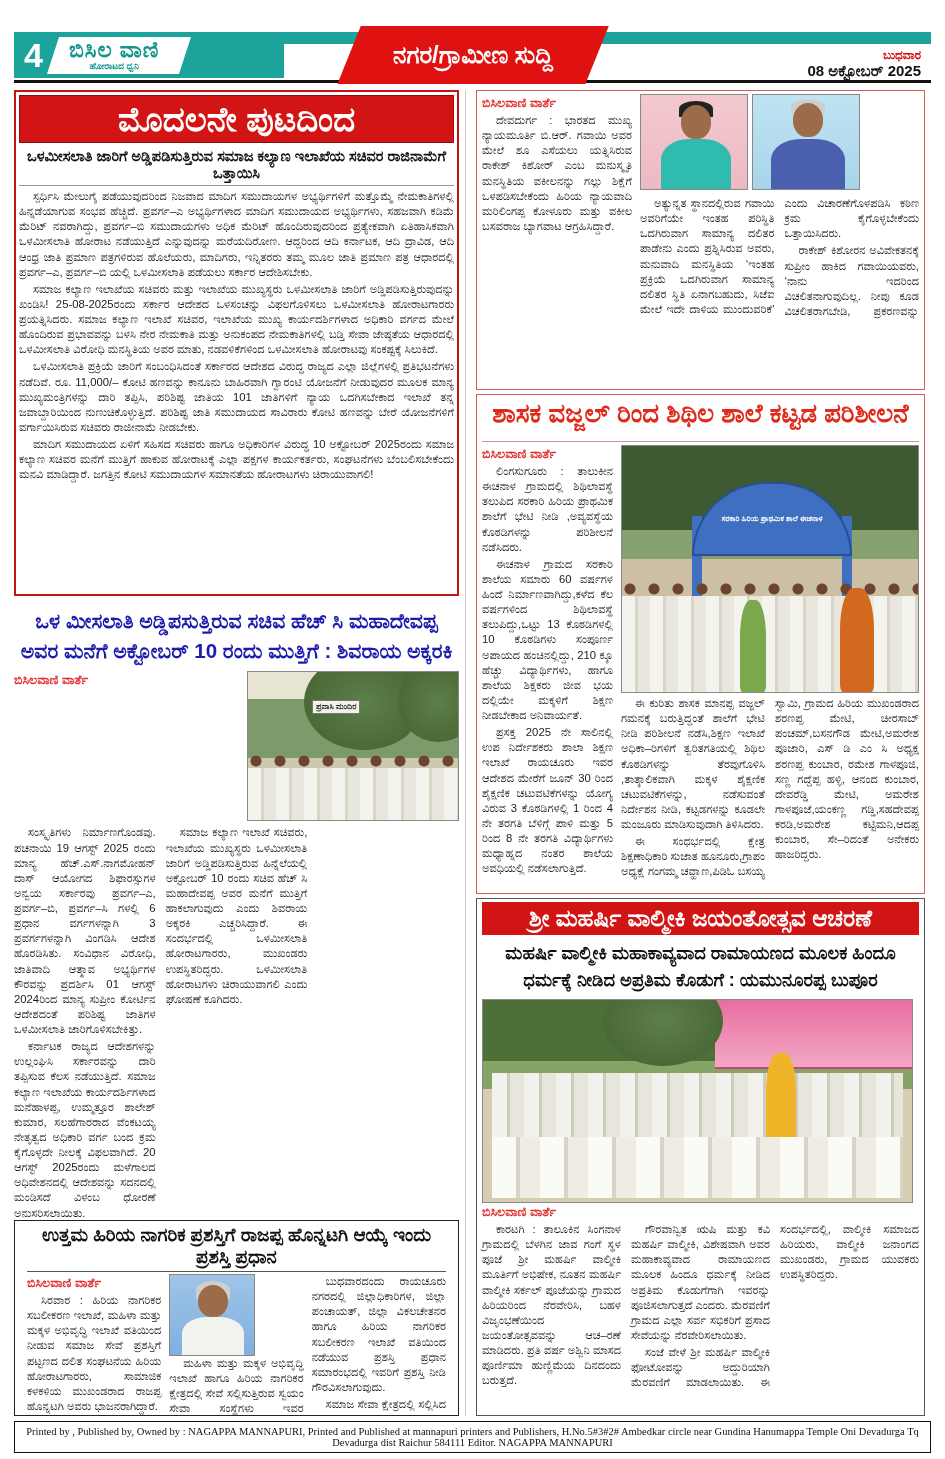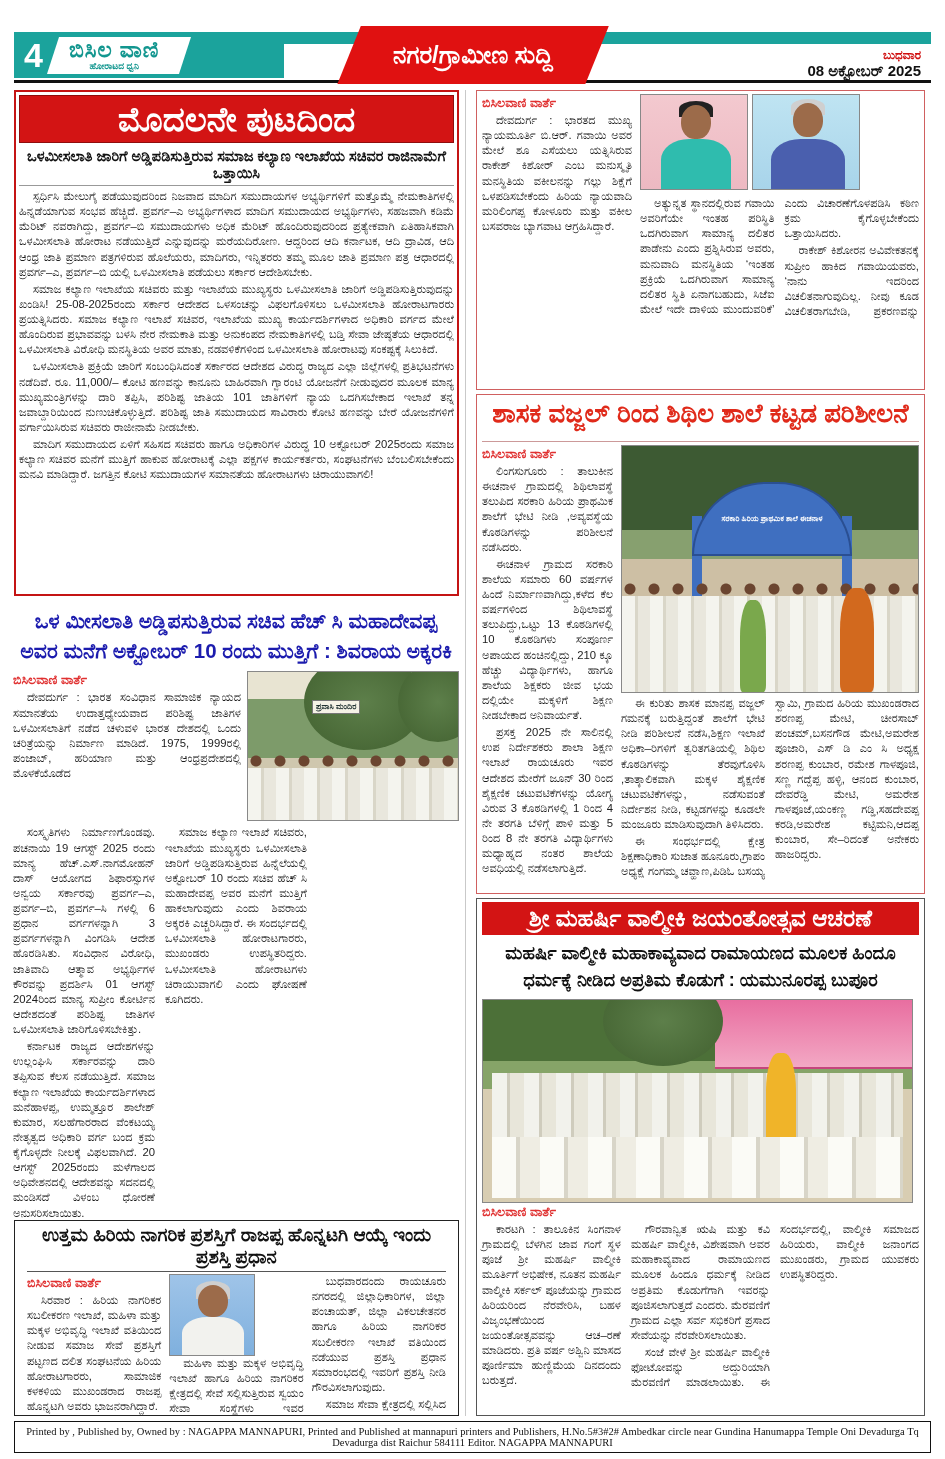--- a/index.html
+++ b/index.html
@@ -21,21 +21,21 @@
   .hdr-center { position:absolute; left:50%; top:0; transform:translateX(-50%) skewX(-22deg);
                 background:#e01111; padding:10px 44px; height:58px; display:flex; align-items:center; }
   .hdr-center-inner { transform:skewX(22deg); color:#fff; font-size:24px; font-weight:bold; white-space:nowrap; }
   .hdr-right { position:absolute; right:6px; top:22px; text-align:right; background:#fff; padding:0 4px; }
   .day { color:#d01010; font-size:12px; font-weight:bold; }
   .date { color:#111; font-size:15px; font-weight:bold; }
 
   
   .main { display:grid; grid-template-columns:452px 449px; column-gap:10px; }
   .stack { display:flex; flex-direction:column; }
-  .stack-left { border-right:1px solid #c9c9c9; padding-right:6px;align-items:flex-end; }
+  .stack-left { border-right:1px solid #c9c9c9; padding-right:6px; }
 
   article { overflow:hidden; position:relative; }
   .byline { color:#e03030; font-size:12.5px; font-weight:bold; margin:2px 0; }
   .bodytxt p { font-size:11.3px; line-height:1.34; text-align:justify; color:#1c1c1c;
                text-indent:14px; margin-bottom:2px; }
 
   
   .art1 { height:506px; border:2px solid #c41414; padding:3px; margin-bottom:4px; }
   .art1-band { background:#d31414; border:1px solid #8f0d0d; text-align:center; padding:6px 2px; }
   .art1-band h1 { color:#fff; font-size:34px; font-weight:bold; line-height:1; }
@@ -169,21 +169,20 @@
           <p>ಒಳಮೀಸಲಾತಿ ಪ್ರಕ್ರಿಯೆ ಜಾರಿಗೆ ಸಂಬಂಧಿಸಿದಂತೆ ಸರ್ಕಾರದ ಆದೇಶದ ವಿರುದ್ಧ ರಾಜ್ಯದ ಎಲ್ಲಾ ಜಿಲ್ಲೆಗಳಲ್ಲಿ ಪ್ರತಿಭಟನೆಗಳು ನಡೆದಿವೆ. ರೂ. 11,000/– ಕೋಟಿ ಹಣವನ್ನು ಕಾನೂನು ಬಾಹಿರವಾಗಿ ಗ್ವಾರಂಟಿ ಯೋಜನೆಗೆ ನೀಡುವುದರ ಮೂಲಕ ಮಾನ್ಯ ಮುಖ್ಯಮಂತ್ರಿಗಳನ್ನು ದಾರಿ ತಪ್ಪಿಸಿ, ಪರಿಶಿಷ್ಟ ಜಾತಿಯ 101 ಜಾತಿಗಳಿಗೆ ನ್ಯಾಯ ಒದಗಿಸಬೇಕಾದ ಇಲಾಖೆ ತನ್ನ ಜವಾಬ್ದಾರಿಯಿಂದ ನುಣುಚಿಕೊಳ್ಳುತ್ತಿದೆ. ಪರಿಶಿಷ್ಟ ಜಾತಿ ಸಮುದಾಯದ ಸಾವಿರಾರು ಕೋಟಿ ಹಣವನ್ನು ಬೇರೆ ಯೋಜನೆಗಳಿಗೆ ವರ್ಗಾಯಿಸಿರುವ ಸಚಿವರು ರಾಜೀನಾಮೆ ನೀಡಬೇಕು.</p>
           <p>ಮಾದಿಗ ಸಮುದಾಯದ ಏಳಿಗೆ ಸಹಿಸದ ಸಚಿವರು ಹಾಗೂ ಅಧಿಕಾರಿಗಳ ವಿರುದ್ಧ 10 ಅಕ್ಟೋಬರ್ 2025ರಂದು ಸಮಾಜ ಕಲ್ಯಾಣ ಸಚಿವರ ಮನೆಗೆ ಮುತ್ತಿಗೆ ಹಾಕುವ ಹೋರಾಟಕ್ಕೆ ಎಲ್ಲಾ ಪಕ್ಷಗಳ ಕಾರ್ಯಕರ್ತರು, ಸಂಘಟನೆಗಳು ಬೆಂಬಲಿಸಬೇಕೆಂದು ಮನವಿ ಮಾಡಿದ್ದಾರೆ. ಜಗತ್ತಿನ ಕೋಟಿ ಸಮುದಾಯಗಳ ಸಮಾನತೆಯ ಹೋರಾಟಗಳು ಚಿರಾಯುವಾಗಲಿ!</p>
         </div>
       </article>
 
       <article class="art2">
         <h2>ಒಳ ಮೀಸಲಾತಿ ಅಡ್ಡಿಪಸುತ್ತಿರುವ ಸಚಿವ ಹೆಚ್ ಸಿ ಮಹಾದೇವಪ್ಪ ಅವರ ಮನೆಗೆ ಅಕ್ಟೋಬರ್ 10 ರಂದು ಮುತ್ತಿಗೆ : ಶಿವರಾಯ ಅಕ್ಕರಕಿ</h2>
         <div class="art2-row">
           <div class="txtcol bodytxt">
             <div class="byline">ಬಿಸಿಲವಾಣಿ ವಾರ್ತೆ</div>
-            <p>ದೇವದುರ್ಗ : ಭಾರತ ಸಂವಿಧಾನ ಸಾಮಾಜಿಕ ನ್ಯಾಯದ ಸಮಾನತೆಯ ಉದಾತ್ತಧ್ಯೇಯವಾದ ಪರಿಶಿಷ್ಟ ಜಾತಿಗಳ ಒಳಮೀಸಲಾತಿಗೆ ನಡೆದ ಚಳುವಳಿ ಭಾರತ ದೇಶದಲ್ಲಿ ಒಂದು ಚರಿತ್ರೆಯನ್ನು ನಿರ್ಮಾಣ ಮಾಡಿದೆ. 1975, 1999ರಲ್ಲಿ ಪಂಜಾಬ್, ಹರಿಯಾಣ ಮತ್ತು ಆಂಧ್ರಪ್ರದೇಶದಲ್ಲಿ ಮೊಳಕೆಯೊಡೆದ</p>
           </div>
           <div class="ph ph-delegation">
             <div class="tree" style="left:56px;top:-18px;width:120px;height:96px;"></div>
             <div class="tree" style="left:150px;top:-10px;width:80px;height:80px;"></div>
             <div class="sign" style="left:64px;top:28px;">ಪ್ರವಾಸಿ ಮಂದಿರ</div>
             <div class="headsrow" style="bottom:52px;"></div>
             <div class="crowdrow" style="height:52px;"></div>
           </div>
         </div>
         <div class="cols3" style="height:402px;">

